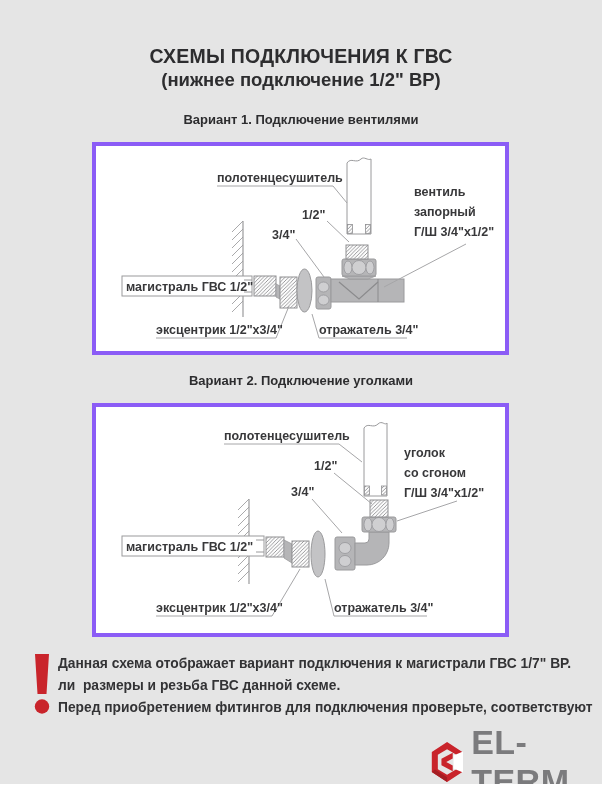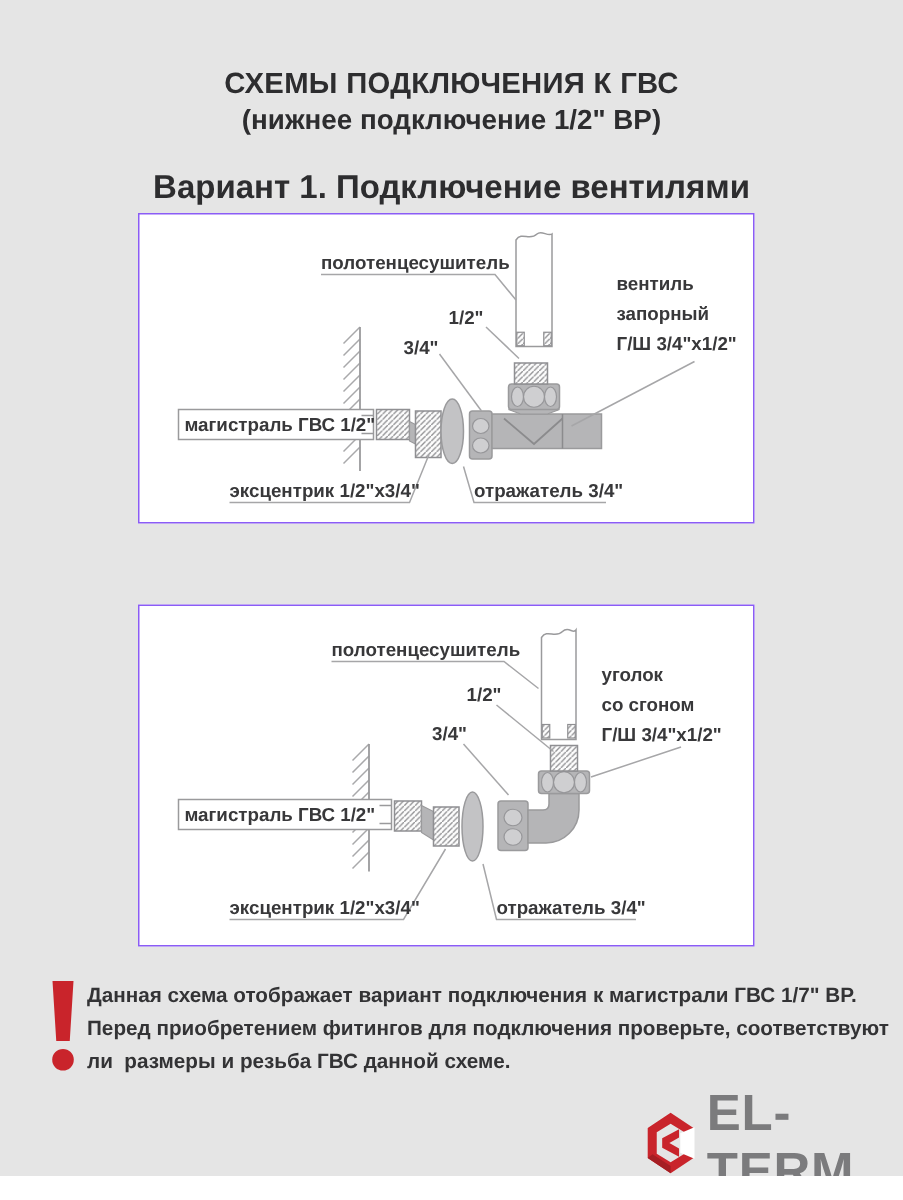--- a/index.html
+++ b/index.html
@@ -3,25 +3,25 @@
 <meta charset="utf-8">
 <style>
   html,body{margin:0;padding:0;background:#ffffff;}
   .page{position:relative;width:602px;height:784px;background:#e5e5e5;overflow:hidden;
         font-family:"Liberation Sans",sans-serif;color:#333335;}
   .main-title{position:absolute;top:44px;left:0;width:602px;text-align:center;
               font-weight:bold;color:#2d2d2f;}
   .main-title .t1{font-size:19.5px;line-height:24px;letter-spacing:0.2px;}
   .main-title .t2{font-size:18.5px;line-height:24px;}
   .variant-title{position:absolute;left:0;width:602px;text-align:center;
-                 font-size:22px;font-weight:bold;color:#2d2d2f;}
+                 font-size:13px;font-weight:bold;color:#2d2d2f;}
   .vt1{top:112px;}
   .vt2{top:373px;}
   .diagram-box{position:absolute;left:92px;width:409px;background:#ffffff;
-               border:1px solid #8b5cf6;text-align:center;}
+               border:4px solid #8b5cf6;text-align:center;}
   .box1{top:142px;height:205px;}
   .box2{top:403px;height:226px;}
   .diagram-box svg{display:block;}
   svg text{font-family:"Liberation Sans",sans-serif;font-weight:bold;fill:#38383a;}
   .lbl{font-size:12.5px;}
   .lbl-pipe{font-size:12.5px;}
   .warning{position:absolute;left:33px;top:653px;display:flex;align-items:flex-start;}
   .warn-text{margin-left:7px;font-size:13.8px;font-weight:600;line-height:22px;
              color:#333335;}
   .warn-line{white-space:pre-wrap;}
@@ -103,20 +103,21 @@
       <text class="lbl" x="318" y="70">запорный</text>
       <text class="lbl" x="318" y="90">Г/Ш 3/4"x1/2"</text>
       <text class="lbl" x="206" y="73">1/2"</text>
       <text class="lbl" x="176" y="93">3/4"</text>
       <text class="lbl-pipe" x="30" y="144.5">магистраль ГВС 1/2"</text>
       <text class="lbl" x="60" y="188">эксцентрик 1/2"x3/4"</text>
       <text class="lbl" x="223" y="188">отражатель 3/4"</text>
     </svg>
   </div>
 
+  <div class="variant-title vt2">Вариант 2. Подключение уголками</div>
 
   <div class="diagram-box box2">
     <svg width="409" height="226" viewBox="0 0 409 226">
       <defs>
         <pattern id="hatchB" width="3.6" height="3.6" patternUnits="userSpaceOnUse">
           <rect width="3.6" height="3.6" fill="#fdfdfd"></rect>
           <path d="M0,3.6 L3.6,0" stroke="#8f8f92" stroke-width="0.9"></path>
         </pattern>
       </defs>
 
@@ -177,22 +178,22 @@
     </svg>
   </div>
 
   <div class="warning">
     <svg width="18" height="62" viewBox="0 0 18 62">
       <polygon points="2,1 16,1 13.5,41 4.5,41" fill="#c9242b"></polygon>
       <circle cx="9" cy="53.5" r="7.2" fill="#c9242b"></circle>
     </svg>
     <div class="warn-text">
       <div class="warn-line">Данная схема отображает вариант подключения к магистрали ГВС 1/7" ВР.</div>
+      <div class="warn-line">ли  размеры и резьба ГВС данной схеме.</div>
       <div class="warn-line">Перед приобретением фитингов для подключения проверьте, соответствуют</div>
-      <div class="warn-line">ли  размеры и резьба ГВС данной схеме.</div>
     </div>
   </div>
 
   <div class="brand">
     <svg width="38" height="50" viewBox="0 0 40 52">
       <path fill-rule="evenodd" fill="#c9242b" d="M20,1 L39,13.5 L39,38.5 L20,51 L1,38.5 L1,13.5 Z
                M20,10 L8.5,17 L8.5,35 L20,42 L31.5,35 L31.5,17 Z"></path>
       <polygon points="28,18 41,12.5 41,39.5 28,34" fill="#ffffff"></polygon>
       <polygon points="13,22 27,14.5 27,21.5 19,26 27,30.5 27,37.5 13,30" fill="#c9242b"></polygon>
       <polygon points="1,38.5 20,51 20,45 5,35.3" fill="#a51e23"></polygon>

